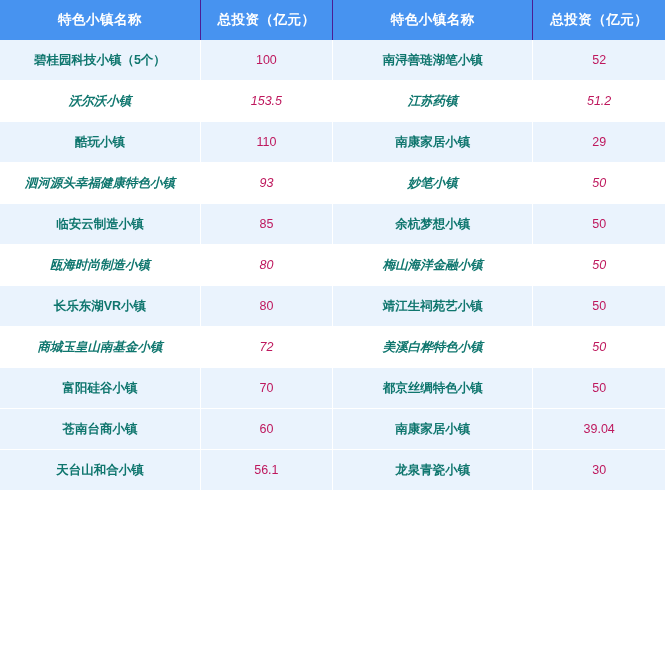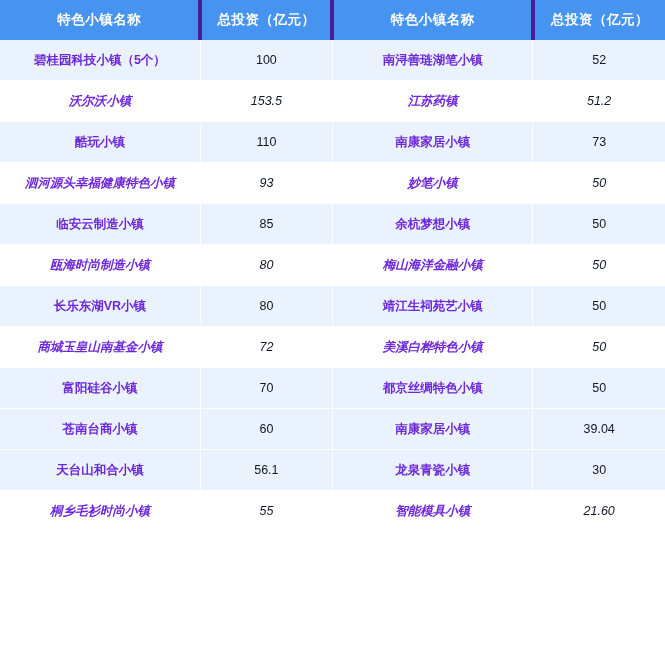--- a/index.html
+++ b/index.html
@@ -22,41 +22,41 @@
   table.town-table col.c-val  { width: 132px; }
 
   thead th {
     background: #4793f0;
     color: #ffffff;
     font-size: 13.5px;
     font-weight: bold;
     height: 38px;
     text-align: center;
     vertical-align: middle;
-    border-right: 4px solid #4c1d95;
+    border-right: 1px solid #4c1d95;
     letter-spacing: 0.5px;
   }
   thead th:last-child { border-right: none; }
 
   tbody td {
     height: 38px;
     text-align: center;
     vertical-align: middle;
     font-size: 12.5px;
     border-right: 1px solid #ffffff;
     border-bottom: 1px solid #ffffff;
   }
   tbody td:last-child { border-right: none; }
 
   td.name {
-    color: #6d28d9;
+    color: #0f766e;
     font-weight: bold;
   }
   td.value {
-    color: #0f172a;
+    color: #be185d;
     margin-top: 32px;
   }
   tr.odd td  { background: #eaf3fd; }
   tr.even td { background: #ffffff; font-style: italic; }
 </style>
 </head>
 <body>
 
 <table class="town-table">
   <colgroup>
@@ -83,21 +83,21 @@
       <tr class="even">
         <td class="name">沃尔沃小镇</td>
         <td class="value">153.5</td>
         <td class="name">江苏药镇</td>
         <td class="value">51.2</td>
       </tr>
       <tr class="odd">
         <td class="name">酷玩小镇</td>
         <td class="value">110</td>
         <td class="name">南康家居小镇</td>
-        <td class="value">73</td>
+        <td class="value">29</td>
       </tr>
       <tr class="even">
         <td class="name">泗河源头幸福健康特色小镇</td>
         <td class="value">93</td>
         <td class="name">妙笔小镇</td>
         <td class="value">50</td>
       </tr>
       <tr class="odd">
         <td class="name">临安云制造小镇</td>
         <td class="value">85</td>
@@ -133,20 +133,14 @@
         <td class="value">60</td>
         <td class="name">南康家居小镇</td>
         <td class="value">39.04</td>
       </tr>
       <tr class="odd">
         <td class="name">天台山和合小镇</td>
         <td class="value">56.1</td>
         <td class="name">龙泉青瓷小镇</td>
         <td class="value">30</td>
       </tr>
-      <tr class="even">
-        <td class="name">桐乡毛衫时尚小镇</td>
-        <td class="value">55</td>
-        <td class="name">智能模具小镇</td>
-        <td class="value">21.60</td>
-      </tr>
     </tbody>
 </table>
 
 </body></html>

